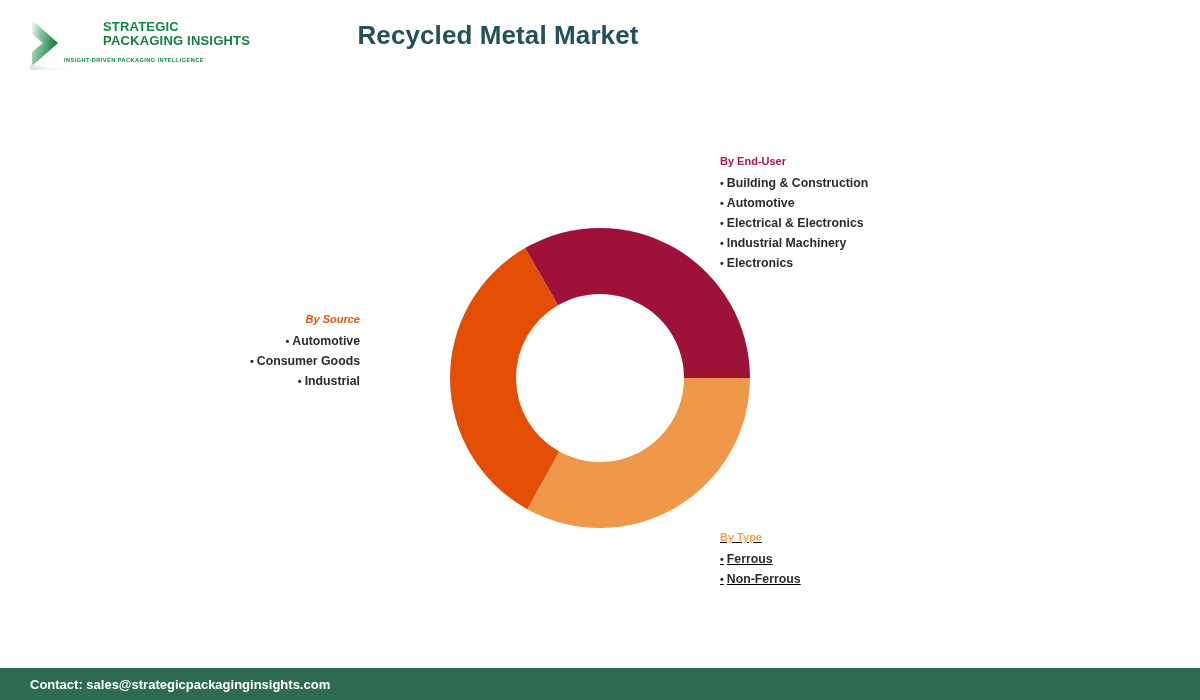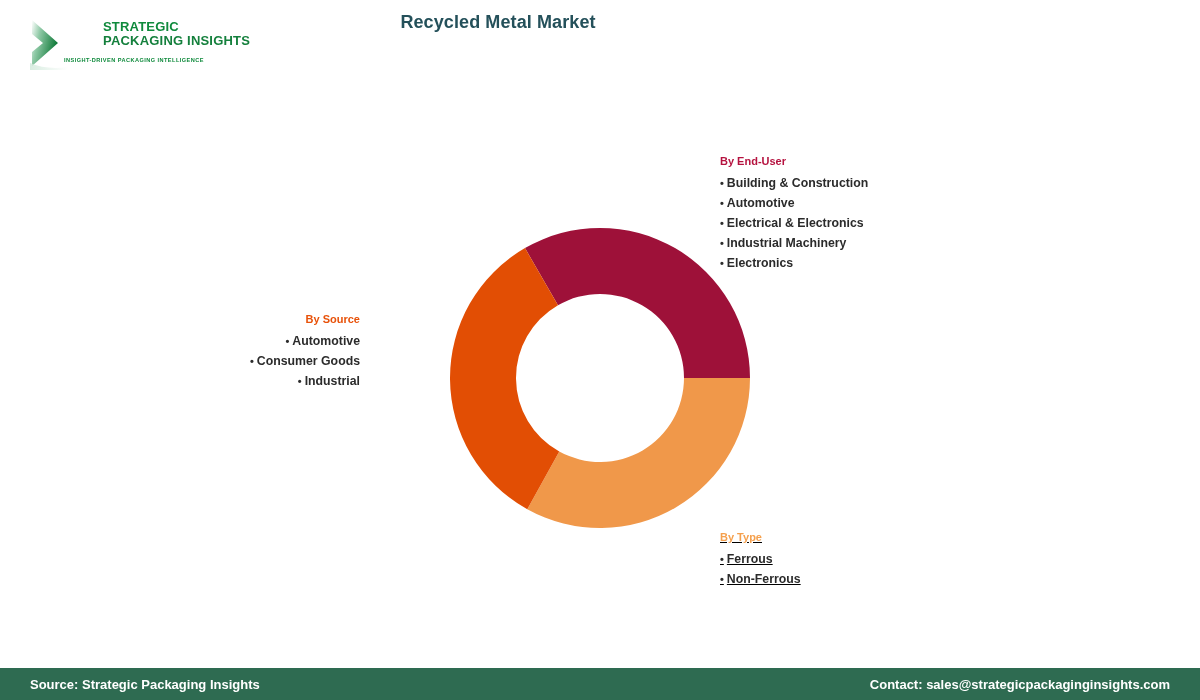--- a/index.html
+++ b/index.html
@@ -50,24 +50,24 @@
     font-weight: bold;
     letter-spacing: 0.45px;
     color: #0F8A3C;
     white-space: nowrap;
   }
 
   
   .page-title {
     position: absolute;
     left: 0;
-    top: 12px;
+    top: 20px;
     width: 996px;
     text-align: center;
-    font-size: 18px;
+    font-size: 26px;
     font-weight: bold;
     color: #24505A;
     letter-spacing: 0.1px;
   }
 
   
   .donut-wrap {
     position: absolute;
     left: 450px;
     top: 228px;
@@ -108,21 +108,21 @@
     text-align: left;
   }
   #group-end-user .seg-heading { color: #B5123F; }
 
   #group-source {
     left: 120px;
     top: 313px;
     width: 240px;
     text-align: right;
   }
-  #group-source .seg-heading { color: #E8520A; }
+  #group-source .seg-heading { color: #E8520A; font-style: italic; }
 
   #group-type {
     left: 720px;
     top: 531px;
     text-align: left;
     text-decoration: underline;
   }
   #group-type .seg-heading { color: #F5A04D; }
 
   
@@ -209,15 +209,14 @@
 
 <div class="seg-group" id="group-type">
   <div class="seg-heading" style="color: rgb(245, 160, 77);">By Type</div>
   <ul class="seg-list">
     <li><span class="bullet" style="color: rgb(43, 43, 43);">•</span><span>Ferrous</span></li>
     <li><span class="bullet" style="color: rgb(43, 43, 43);">•</span><span>Non-Ferrous</span></li>
   </ul>
 </div>
 
 <div class="footer-bar" style="background: rgb(46, 107, 81);">
-  <div class="footer-text">Source: Strategic Packaging Insights</div>
   <div class="footer-text">Contact: sales@strategicpackaginginsights.com</div>
 </div>
 
 </body></html>

